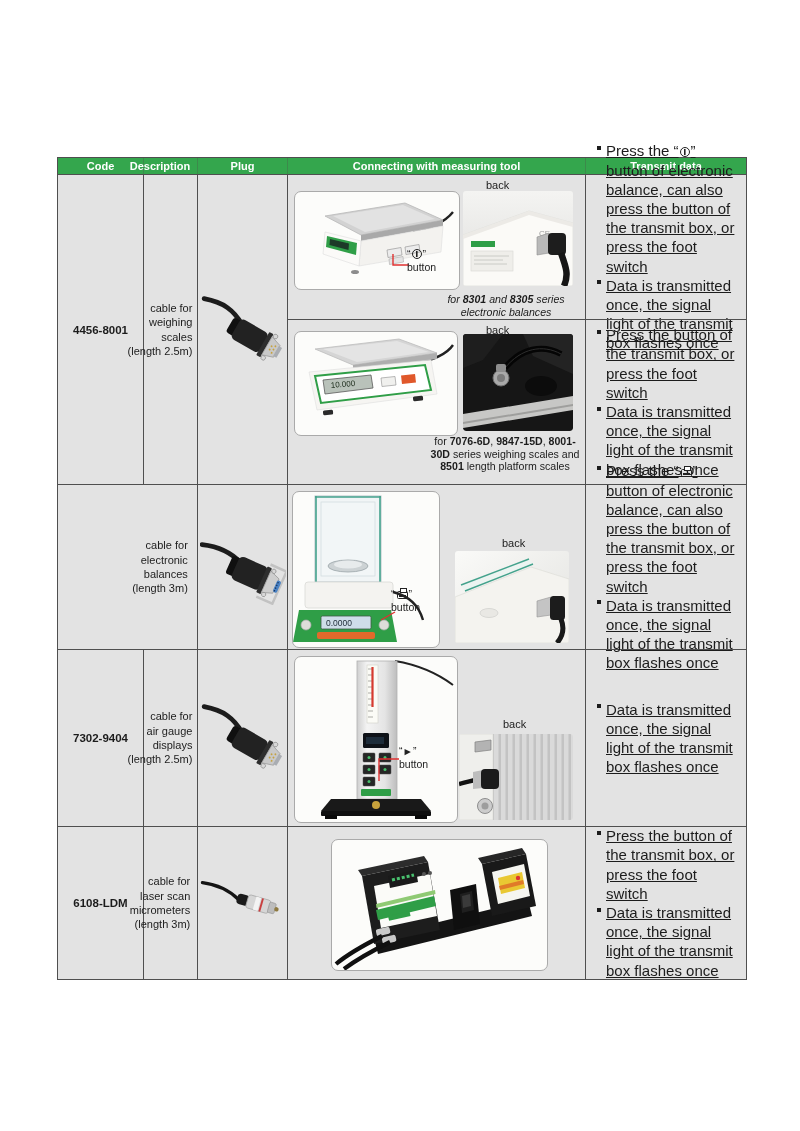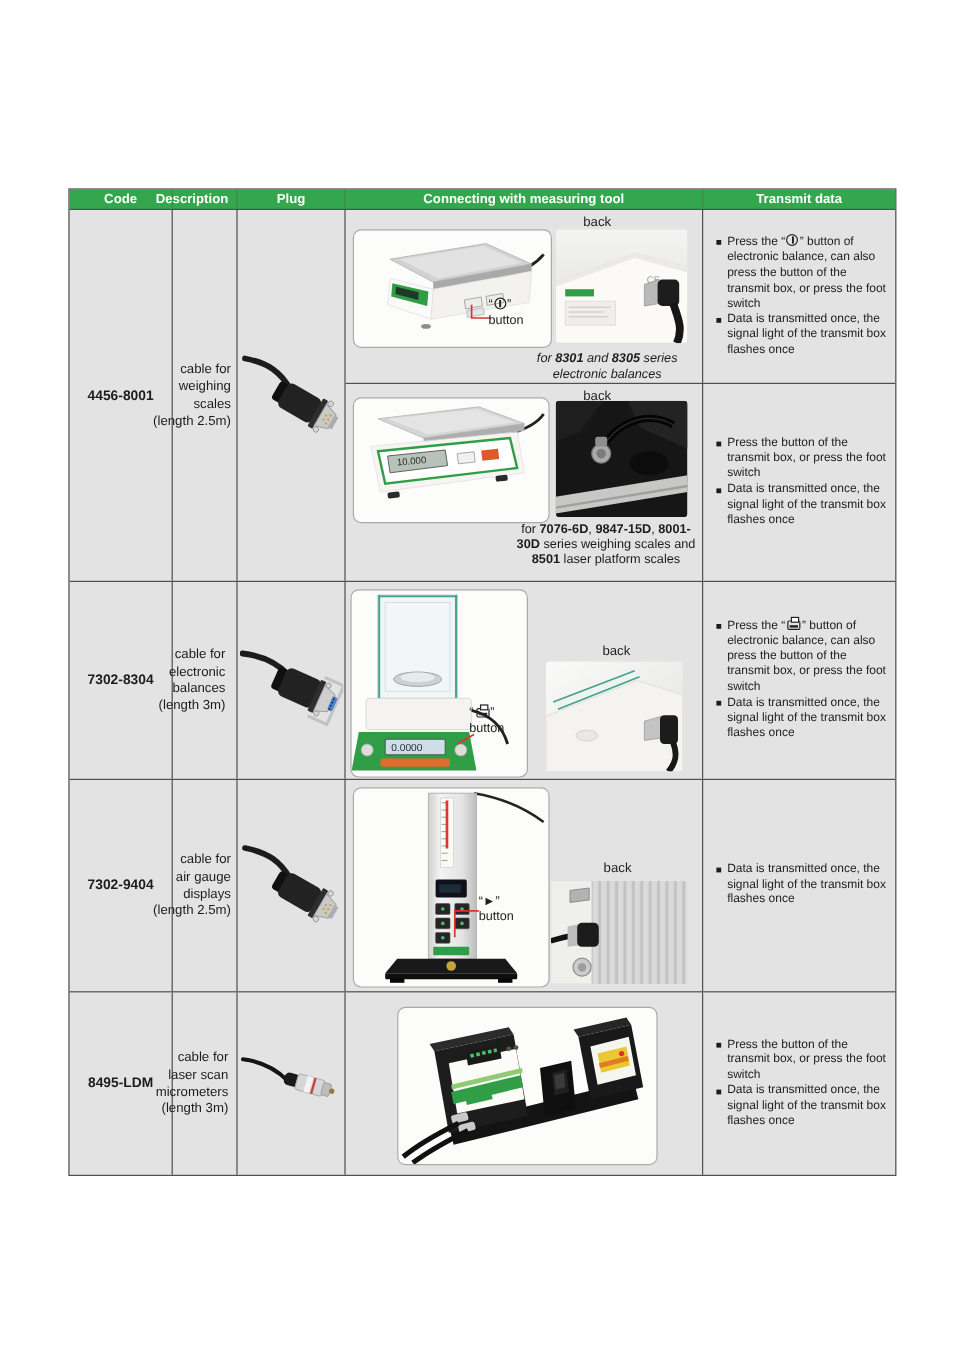--- a/index.html
+++ b/index.html
@@ -17,21 +17,21 @@
   .cell{position:absolute;top:0;bottom:0;border-right:1px solid #4f4f4f;box-sizing:border-box;}
   .code{display:flex;align-items:center;justify-content:center;font-weight:bold;font-size:11.5px;}
   .desc{display:flex;align-items:center;justify-content:center;text-align:right;font-size:11px;line-height:1.3;white-space:pre-line;padding:16px 1px;}
   .plug{display:flex;align-items:center;justify-content:center;}
   .conn{overflow:hidden;}
   .trans{display:flex;align-items:center;}
   .trans-sub{position:absolute;left:0;right:0;display:flex;align-items:center;}
   .hdiv{position:absolute;height:1px;background:#4f4f4f;}
   
   .bullets{list-style:none;margin:0;padding:0 5px 0 11px;}
-  .bullets li{position:relative;padding-left:9px;font-size:10px;line-height:1.28;color:#1c1c1c;}
+  .bullets li{position:relative;padding-left:9px;font-size:15px;line-height:1.28;color:#1c1c1c;text-decoration:underline;}
   .bullets li::before{content:"";position:absolute;left:0;top:4.5px;width:4px;height:4px;background:#1c1c1c;}
   .bseg{font-weight:bold;}
   
   .photo-frame{position:absolute;background:#fcfcfa;border:1px solid #aaaaaa;border-radius:7px;overflow:hidden;}
   .photo{position:absolute;border-radius:3px;overflow:hidden;}
   .back-label{position:absolute;font-size:11px;color:#222;}
   .caption{position:absolute;font-size:10.6px;line-height:1.2;text-align:center;color:#1c1c1c;}
   .btn-label{position:absolute;font-size:10.5px;line-height:1.25;color:#222;}
   
   .gi{display:inline-block;vertical-align:-1px;box-sizing:border-box;}
@@ -158,21 +158,21 @@
             <path d="M42 34 C 58 14, 80 10, 98 20" stroke="#050505" stroke-width="6" fill="none"></path>
             <path d="M42 34 C 58 14, 80 10, 98 20" stroke="#2e2e2e" stroke-width="1" fill="none"></path>
             <circle cx="38" cy="44" r="8" fill="#a9a9a9" stroke="#6f6f6f" stroke-width="1"></circle>
             <circle cx="38" cy="44" r="4" fill="#7c7c7c"></circle>
             <rect x="33" y="30" width="10" height="8" rx="2" fill="#8e8e8e"></rect>
             <ellipse cx="78" cy="52" rx="16" ry="10" fill="#0c0c0c"></ellipse>
             <polygon points="0,80 110,62 110,76 0,94" fill="#c7c7c5"></polygon>
             <polygon points="0,88 110,70 110,72 0,90" fill="#9f9f9d"></polygon>
           </svg>
         </div>
-        <div class="caption" style="left:140px;top:116px;width:154px;"><span>for </span><span class="bseg">7076-6D</span><span>, </span><span class="bseg">9847-15D</span><span>, </span><span class="bseg">8001-30D</span><span> series weighing scales and </span><span class="bseg">8501</span><span> laser platform scales</span></div>
+        <div class="caption" style="left:140px;top:116px;width:154px;"><span>for </span><span class="bseg">7076-6D</span><span>, </span><span class="bseg">9847-15D</span><span>, </span><span class="bseg">8001-30D</span><span> series weighing scales and </span><span class="bseg">8501</span><span> length platform scales</span></div>
       </div>
     </div>
 
     <div class="cell c5">
       <div class="trans-sub" style="top:0;height:144px;">
         <ul class="bullets">
           <li><span>Press the “</span><span class="gi gi-transmit-key"></span><span>” button of electronic balance, can also press the button of the transmit box, or press the foot switch</span></li>
           <li><span>Data is transmitted once, the signal light of the transmit box flashes once</span></li>
         </ul>
       </div>
@@ -180,21 +180,20 @@
         <ul class="bullets">
           <li><span>Press the button of the transmit box, or press the foot switch</span></li>
           <li><span>Data is transmitted once, the signal light of the transmit box flashes once</span></li>
         </ul>
       </div>
     </div>
     <div class="hdiv" style="left:230px;top:144px;width:458px;"></div>
   </div>
 
   <div class="row r2">
-    <div class="cell c1 code">7302-8304</div>
     <div class="cell c2 desc">cable for
 electronic
 balances
 (length 3m)</div>
     <div class="cell c3 plug">
       <svg viewBox="0 0 88 78" width="86" height="76">
         <path d="M2 16 C 20 18, 32 24, 42 35" stroke="#1c1c1c" stroke-width="5" fill="none" stroke-linecap="round"></path>
         <g transform="rotate(24 54 48)">
           <rect x="27" y="37" width="10" height="20" rx="3" fill="#101010"></rect>
           <rect x="34" y="34" width="32" height="26" rx="5" fill="#222"></rect>
@@ -373,21 +372,21 @@
     </div>
 
     <div class="cell c5 trans">
       <ul class="bullets">
         <li><span>Data is transmitted once, the signal light of the transmit box flashes once</span></li>
       </ul>
     </div>
   </div>
 
   <div class="row r4">
-    <div class="cell c1 code">8495-LDM</div>
+    <div class="cell c1 code">6108-LDM</div>
     <div class="cell c2 desc">cable for
 laser scan
 micrometers
 (length 3m)</div>
     <div class="cell c3 plug">
       <svg viewBox="0 0 88 58" width="86" height="56">
         <path d="M2 8 C 18 10, 30 16, 40 26" stroke="#141414" stroke-width="3.4" fill="none" stroke-linecap="round"></path>
         <g transform="rotate(16 50 32)">
           <rect x="36" y="22" width="13" height="11" rx="4" fill="#1a1a1a"></rect>
           <rect x="47" y="20.5" width="24" height="14" rx="2.5" fill="#d6d6d6" stroke="#a9a9a9" stroke-width="0.8"></rect>

